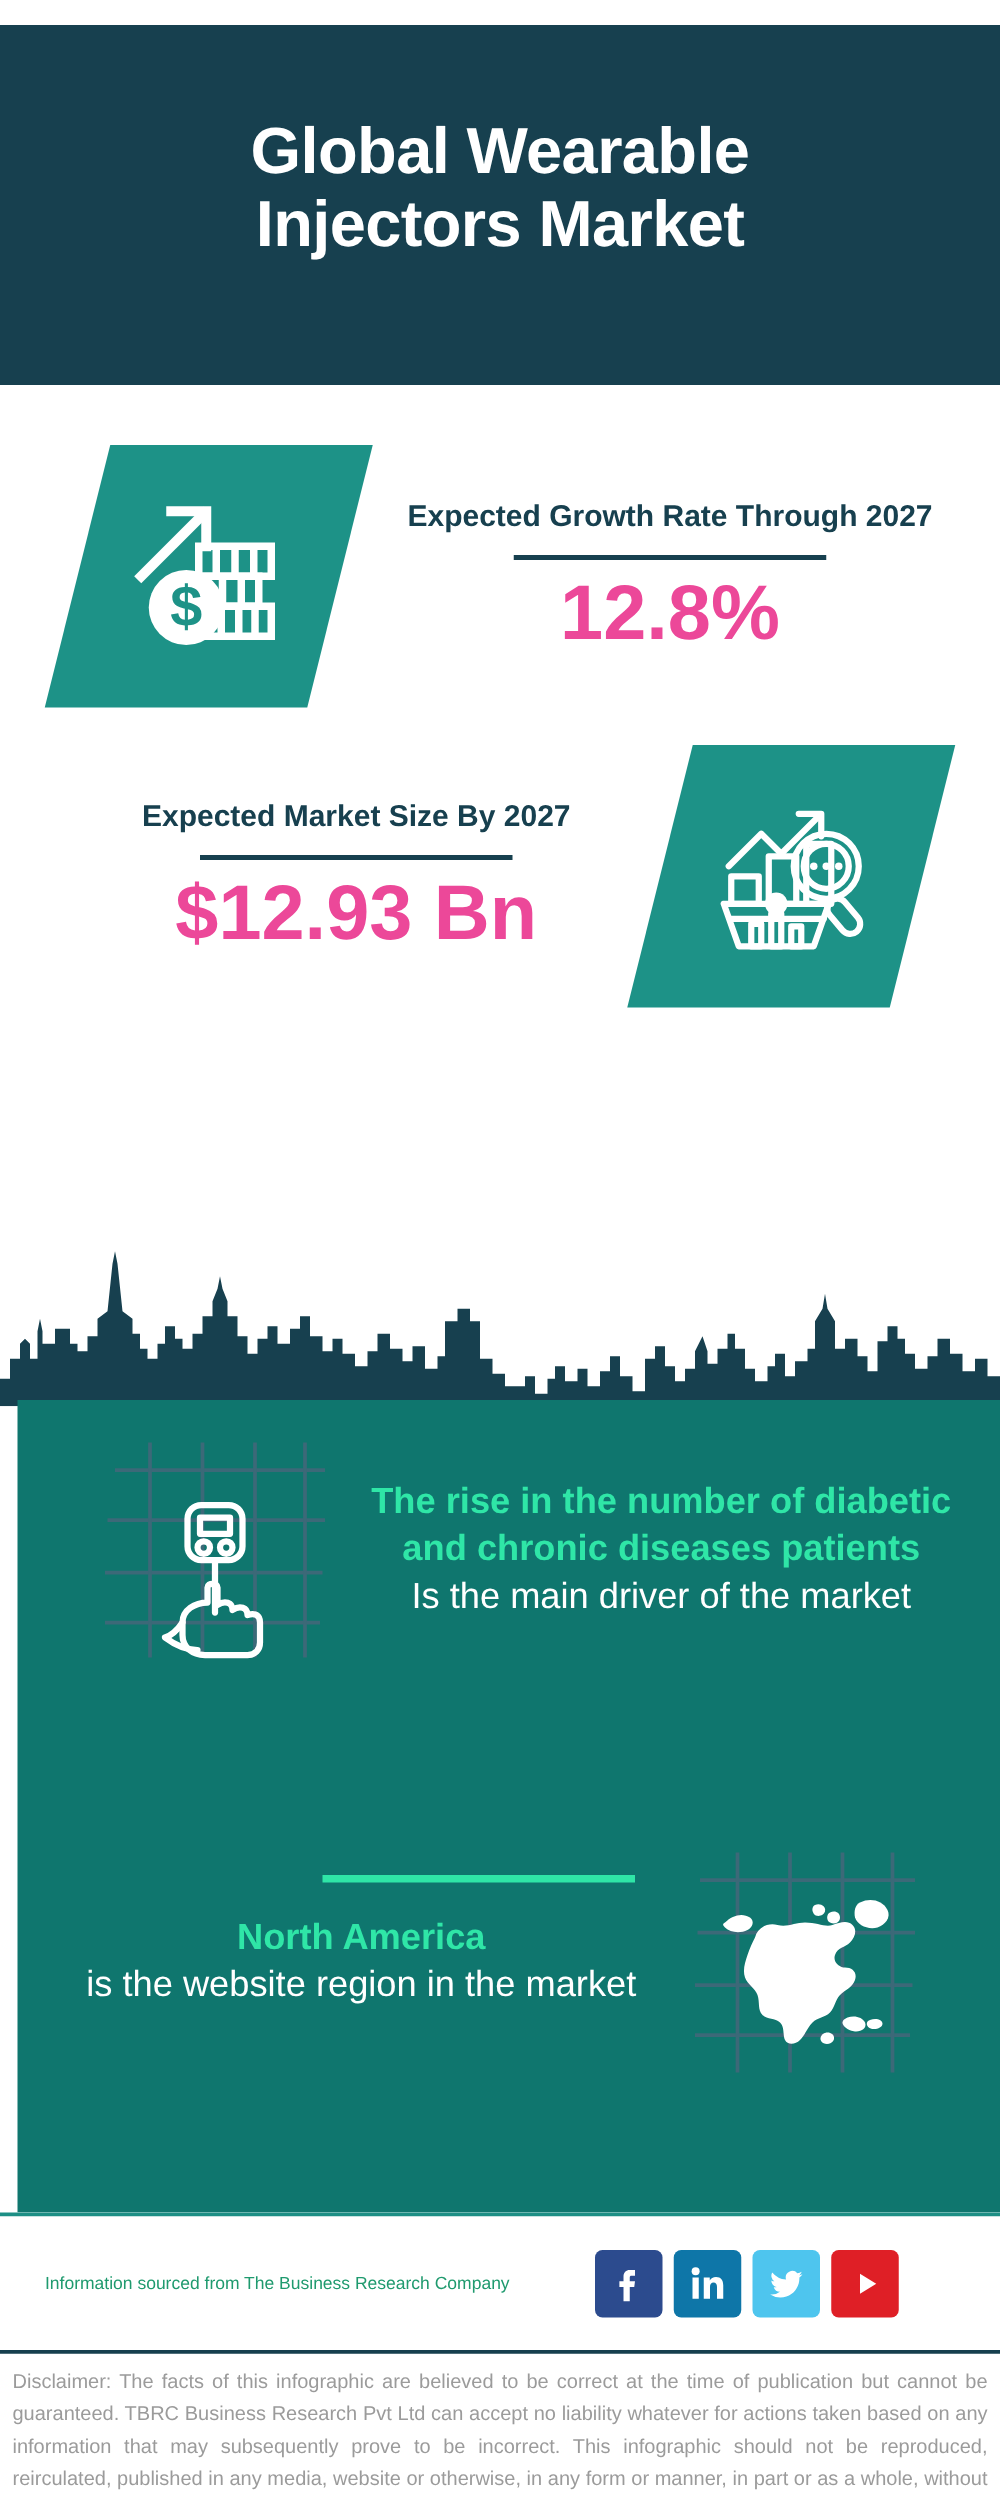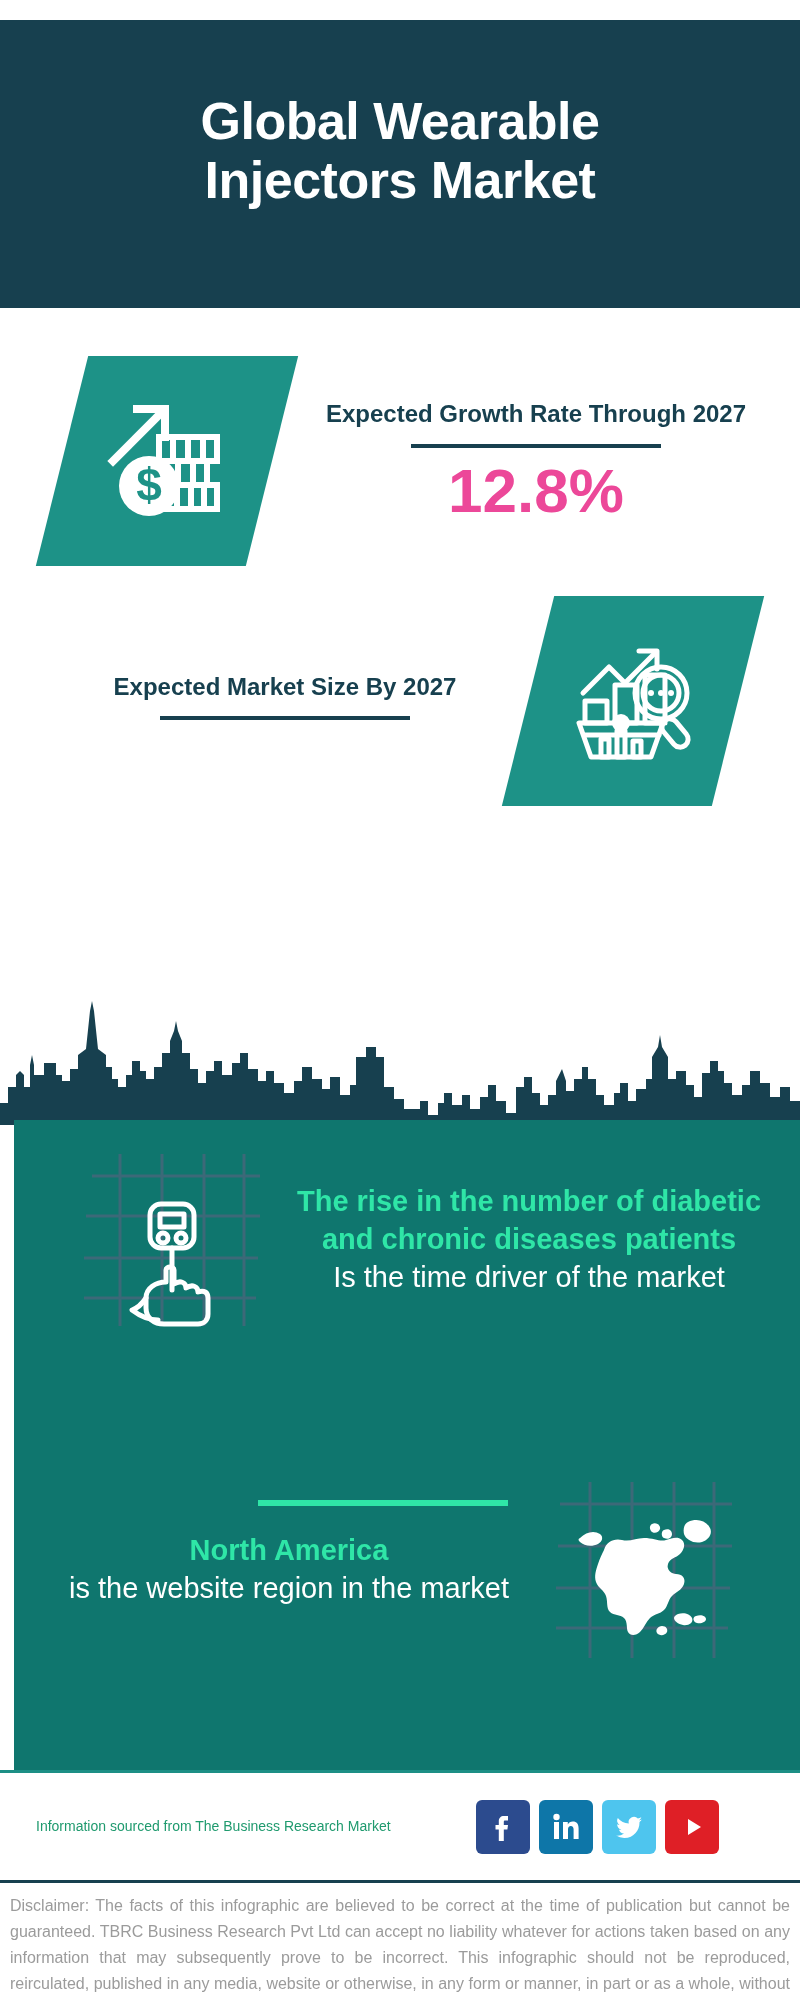--- a/index.html
+++ b/index.html
@@ -263,20 +263,21 @@
         <div class="stat-label">Expected Growth Rate Through 2027</div>
         <div class="stat-rule"></div>
         <div class="stat-value">12.8%</div>
       </div>
     </div>
 
     <div class="stat-row row2">
       <div class="stat-text">
         <div class="stat-label">Expected Market Size By 2027</div>
         <div class="stat-rule"></div>
+        <div class="stat-value">$12.93 Bn</div>
       </div>
       <div class="tile">
         <div class="tile-inner">
           <svg class="tile-svg" viewBox="0 0 140 140">
             <g fill="none" stroke="#ffffff" stroke-width="5" stroke-linecap="round" stroke-linejoin="round">
               <polyline points="20,62 46,36 62,52 92,22"></polyline>
               <polyline points="76,20 94,20 94,38"></polyline>
               <rect x="22" y="70" width="22" height="22"></rect>
               <rect x="52" y="54" width="22" height="38"></rect>
               <rect x="82" y="44" width="20" height="48"></rect>
@@ -328,21 +329,21 @@
             <circle cx="107" cy="98" r="5"></circle>
             <line x1="98" y1="108" x2="98" y2="128"></line>
             <path d="M98 128 v22"></path>
             <path d="M72 158 c0-10 10-16 20-16 v-12 c0-4 8-4 8 0 v14 c6-4 12-2 12 4 c6-4 12-2 12 4 c6-2 10 0 10 6 v16 c0 6-4 10-10 10 H90 c-10 0-18-6-18-16 z"></path>
             <path d="M72 158 c-4 6-8 10-14 12 c8 6 16 10 26 10"></path>
           </g>
         </svg>
       </div>
       <div class="fact-text">
         <div class="fact-head">The rise in the number of diabetic and chronic diseases patients</div>
-        <div class="fact-sub">Is the time driver of the market</div>
+        <div class="fact-sub">Is the main driver of the market</div>
       </div>
     </div>
 
     <div class="fact-row fact2">
       <div class="fact-text">
         <div class="fact-head">North America</div>
         <div class="fact-sub">is the website region in the market</div>
       </div>
       <div class="grid-icon">
         <svg viewBox="0 0 200 200">
@@ -370,21 +371,21 @@
         </svg>
       </div>
     </div>
 
   </div>
 
   <div class="green-rule"></div>
 
   <div class="footer">
     <div class="footer-text">
-      <div class="footer-line">Information sourced from The Business Research Market</div>
+      <div class="footer-line">Information sourced from The Business Research Company</div>
     </div>
     <div class="socials">
       <div class="social" style="background:#2c4b8e">
         <svg width="34" height="34" viewBox="0 0 34 34">
             <path fill="#ffffff" d="M22 6h-4.2c-3 0-5 2-5 5.2V15H9.5v4.6h3.3V31h5V19.6h3.6l.6-4.6h-4.2v-3c0-1 .4-1.4 1.4-1.4H22V6z"></path>
           </svg>
       </div>
       <div class="social" style="background:#0e76a8">
         <svg width="34" height="34" viewBox="0 0 34 34">
             <g fill="#ffffff">

